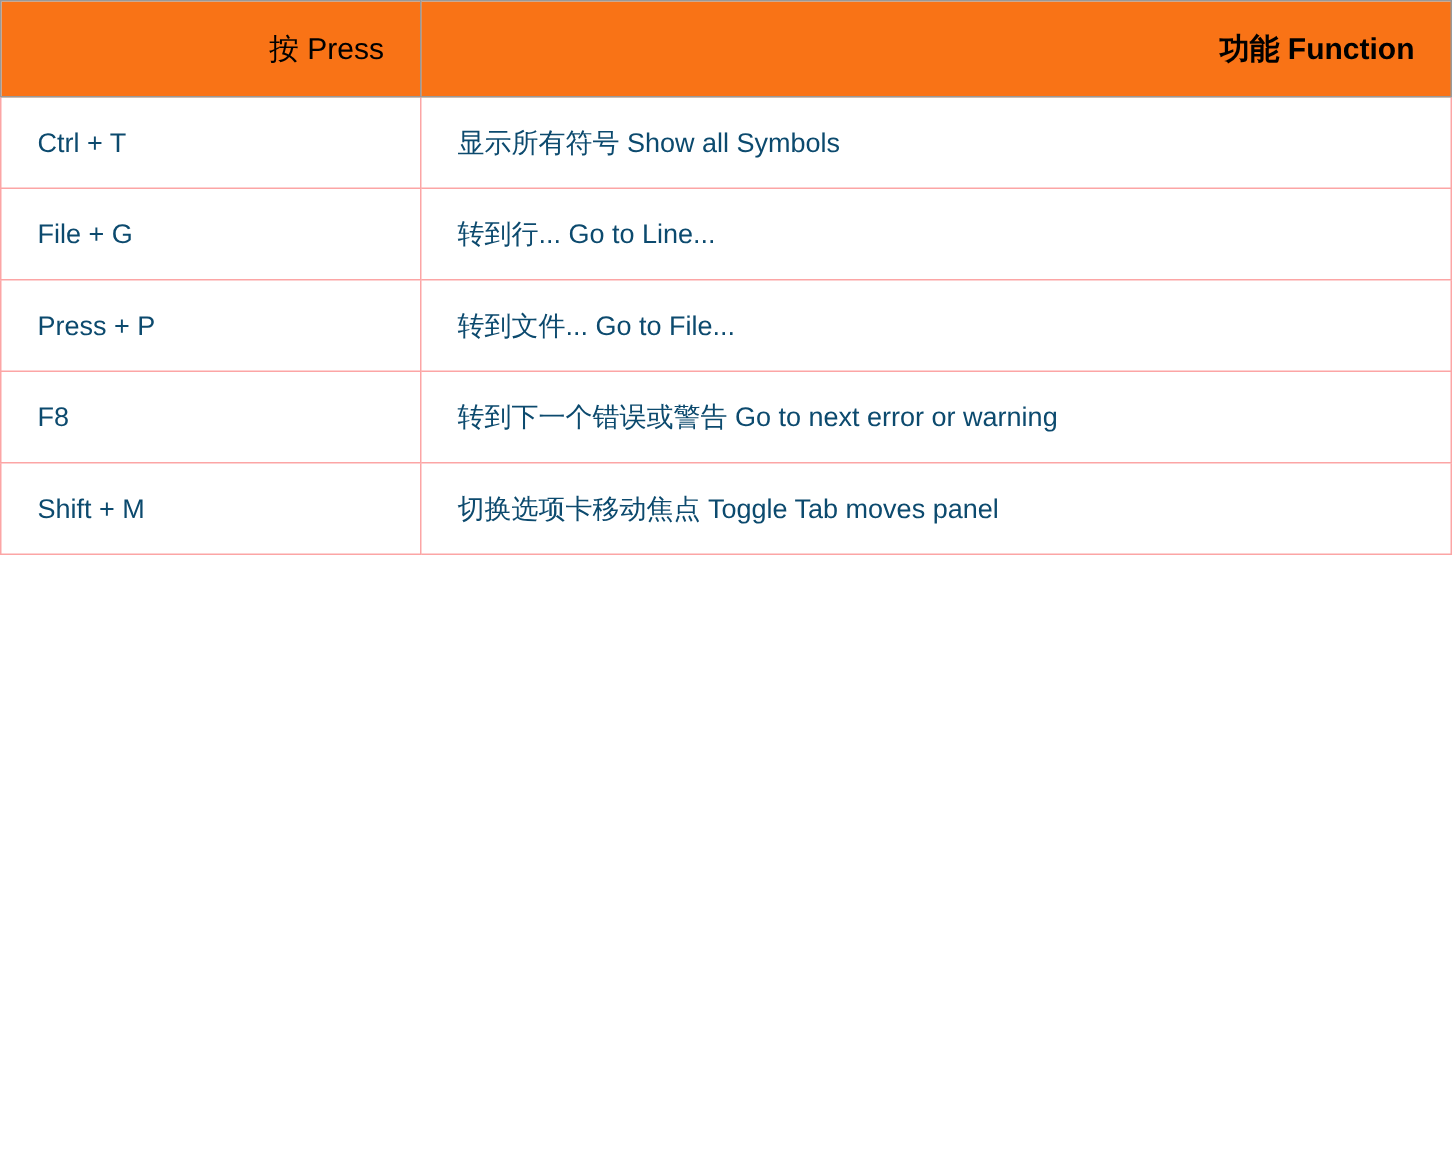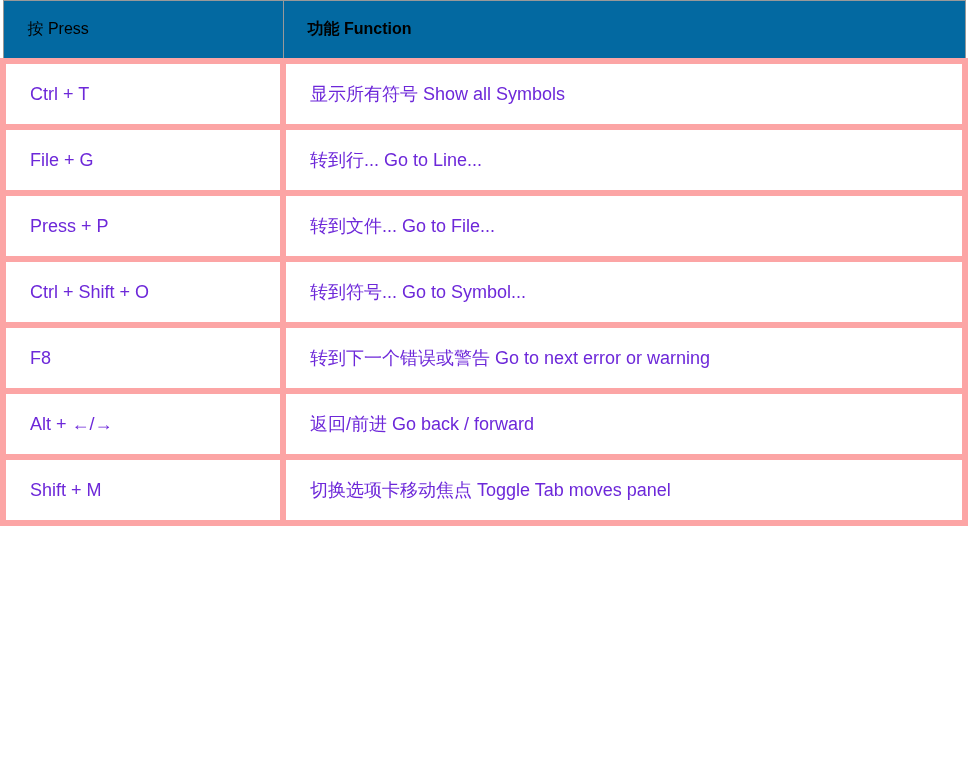--- a/index.html
+++ b/index.html
@@ -15,34 +15,34 @@
       font-family: Arial, sans-serif;
       font-size: 18px;
     }
 
     table {
       width: 100%;
       border-collapse: collapse;
     }
 
     thead tr th {
-      background: #0369a1;
+      background: #f97316;
       font-weight: bold;
-      font-size: 16px;
+      font-size: 20px;
       padding: 18px 24px;
-      text-align: left;
+      text-align: right;
       border: 1px solid #999999;
     }
 
     tbody tr td {
       padding: 18px 24px;
-      border: 6px solid #fca5a5;
+      border: 1px solid #fca5a5;
       vertical-align: middle;
       font-size: 18px;
-      color: #6d28d9;
+      color: #0c4a6e;
     }
 
     tbody tr:nth-child(odd) {
       background: #ffffff;
     }
 
     tbody tr:nth-child(even) {
       background: #ffffff;
     }
 
@@ -72,29 +72,21 @@
       </tr>
       <tr>
         <td class="col-press">File + G</td>
         <td class="col-function">转到行... Go to Line...</td>
       </tr>
       <tr>
         <td class="col-press">Press + P</td>
         <td class="col-function">转到文件... Go to File...</td>
       </tr>
       <tr>
-        <td class="col-press">Ctrl + Shift + O</td>
-        <td class="col-function">转到符号... Go to Symbol...</td>
-      </tr>
-      <tr>
         <td class="col-press">F8</td>
         <td class="col-function">转到下一个错误或警告 Go to next error or warning</td>
-      </tr>
-      <tr>
-        <td class="col-press">Alt + ←/→</td>
-        <td class="col-function">返回/前进 Go back / forward</td>
       </tr>
       <tr>
         <td class="col-press">Shift + M</td>
         <td class="col-function">切换选项卡移动焦点 Toggle Tab moves panel</td>
       </tr>
     </tbody>
 </table>
 
 </body></html>

